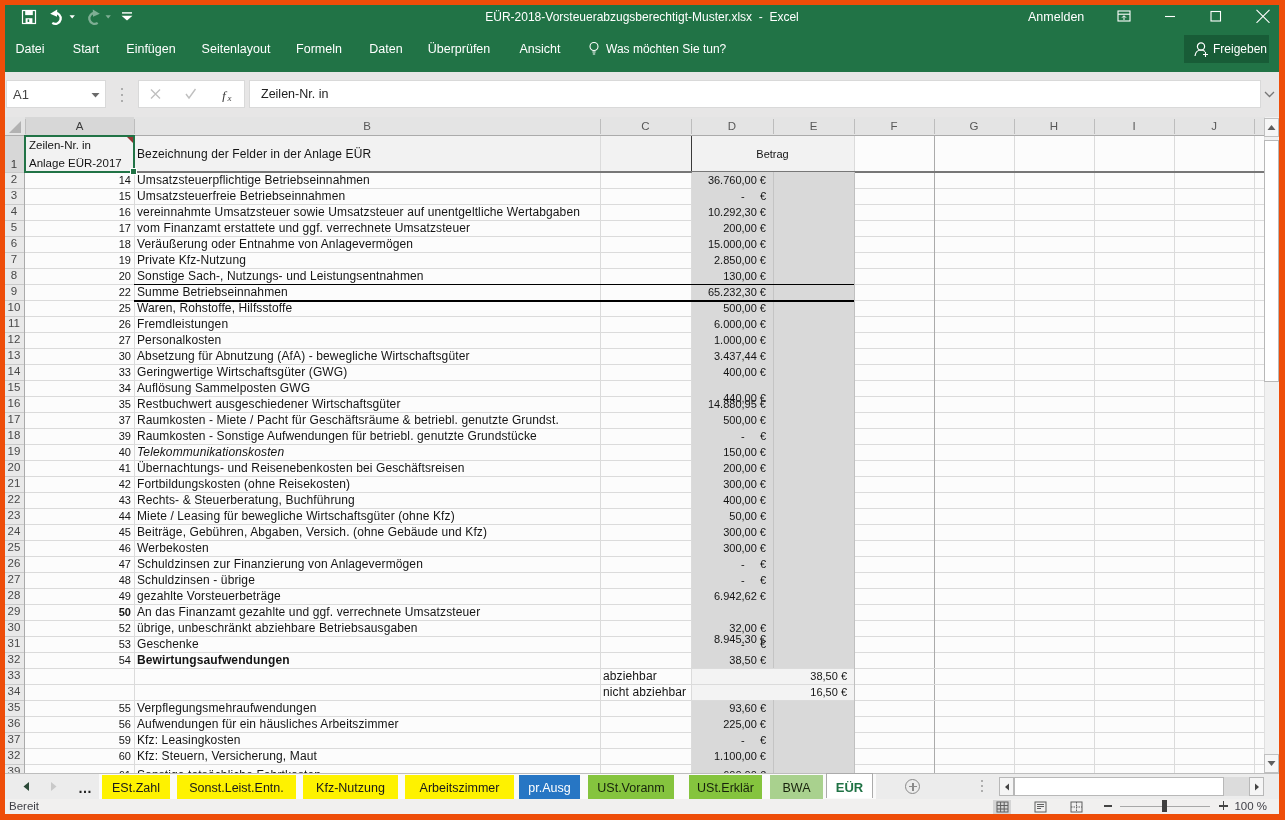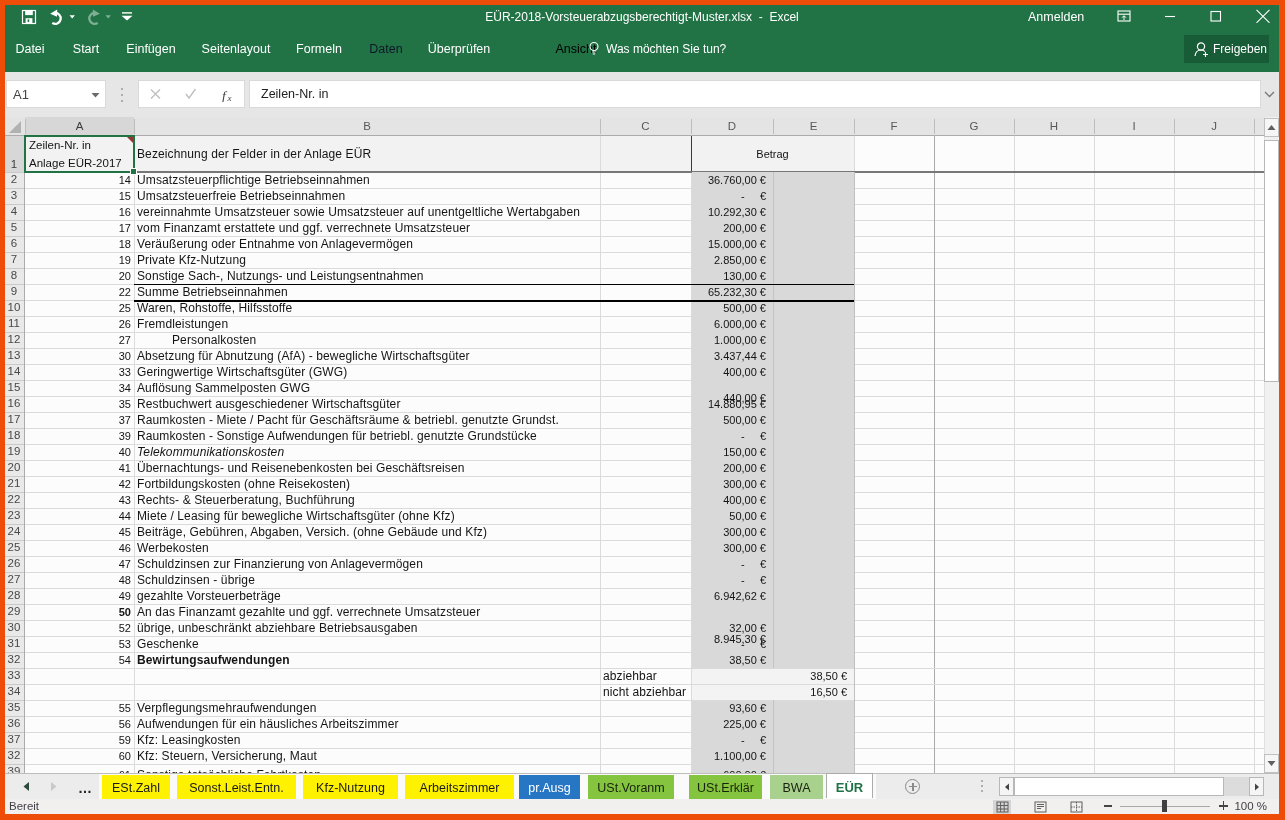--- a/index.html
+++ b/index.html
@@ -45,23 +45,23 @@
 <path d="M48 7.5 h10"></path>
 <rect x="94" y="2.5" width="9.5" height="9.5"></rect>
 <path d="M139.5 0.8 l13 13 M152.5 0.8 l-13 13"></path>
 </g>
 </svg>
 <span class="t" style="left:30px;top:42px;transform:translateX(-50%);color:#fff;font-size:12.5px;">Datei</span>
 <span class="t" style="left:86px;top:42px;transform:translateX(-50%);color:#fff;font-size:12.5px;">Start</span>
 <span class="t" style="left:151px;top:42px;transform:translateX(-50%);color:#fff;font-size:12.5px;">Einfügen</span>
 <span class="t" style="left:236px;top:42px;transform:translateX(-50%);color:#fff;font-size:12.5px;">Seitenlayout</span>
 <span class="t" style="left:319px;top:42px;transform:translateX(-50%);color:#fff;font-size:12.5px;">Formeln</span>
-<span class="t" style="left:386px;top:42px;transform:translateX(-50%);color:#0f172a;font-size:12.5px;">Daten</span>
+<span class="t" style="left:386px;top:42px;transform:translateX(-50%);color:#ffffff;font-size:12.5px;">Daten</span>
 <span class="t" style="left:459px;top:42px;transform:translateX(-50%);color:#fff;font-size:12.5px;">Überprüfen</span>
-<span class="t" style="left:540px;top:42px;transform:translateX(-50%);color:#000000;font-size:12.5px;margin-left:36px;">Ansicht</span>
+<span class="t" style="left:540px;top:42px;transform:translateX(-50%);color:#ffffff;font-size:12.5px;">Ansicht</span>
 <svg style="left:587px;top:41px;" width="14" height="15" viewBox="0 0 14 15">
 <g stroke="#fff" stroke-width="1.1" fill="none">
 <circle cx="7" cy="5.5" r="4"></circle>
 <path d="M5.4 11 h3.2 M5.8 13 h2.4"></path>
 </g>
   </svg>
 <span class="t" style="left:606px;top:42px;color:#fff;font-size:12px;">Was möchten Sie tun?</span>
 <div style="left:1184px;top:35px;width:85px;height:28px;background:#185c37;"></div>
 <svg style="left:1193px;top:41px;" width="17" height="17" viewBox="0 0 17 17">
 <g stroke="#fff" stroke-width="1.2" fill="none">
@@ -288,21 +288,21 @@
 <span class="t" style="left:131px;top:286px;transform:translateX(-100%);color:#141414;font-size:11px;">22</span>
 <span class="b" style="left:137px;top:285px;">Summe Betriebseinnahmen</span>
 <span class="t" style="left:766px;top:286px;transform:translateX(-100%);color:#141414;font-size:11px;">65.232,30 €</span>
 <span class="t" style="left:131px;top:302px;transform:translateX(-100%);color:#141414;font-size:11px;">25</span>
 <span class="b" style="left:137px;top:301px;">Waren, Rohstoffe, Hilfsstoffe</span>
 <span class="t" style="left:766px;top:302px;transform:translateX(-100%);color:#141414;font-size:11px;">500,00 €</span>
 <span class="t" style="left:131px;top:318px;transform:translateX(-100%);color:#141414;font-size:11px;">26</span>
 <span class="b" style="left:137px;top:317px;">Fremdleistungen</span>
 <span class="t" style="left:766px;top:318px;transform:translateX(-100%);color:#141414;font-size:11px;">6.000,00 €</span>
 <span class="t" style="left:131px;top:334px;transform:translateX(-100%);color:#141414;font-size:11px;">27</span>
-<span class="b" style="left:137px;top:333px;margin-left:35px;">Personalkosten</span>
+<span class="b" style="left:137px;top:333px;">Personalkosten</span>
 <span class="t" style="left:766px;top:334px;transform:translateX(-100%);color:#141414;font-size:11px;">1.000,00 €</span>
 <span class="t" style="left:131px;top:350px;transform:translateX(-100%);color:#141414;font-size:11px;">30</span>
 <span class="b" style="left:137px;top:349px;">Absetzung für Abnutzung (AfA) - bewegliche Wirtschaftsgüter</span>
 <span class="t" style="left:766px;top:350px;transform:translateX(-100%);color:#141414;font-size:11px;">3.437,44 €</span>
 <span class="t" style="left:131px;top:366px;transform:translateX(-100%);color:#141414;font-size:11px;">33</span>
 <span class="b" style="left:137px;top:365px;">Geringwertige Wirtschaftsgüter (GWG)</span>
 <span class="t" style="left:766px;top:366px;transform:translateX(-100%);color:#141414;font-size:11px;">400,00 €</span>
 <span class="t" style="left:131px;top:382px;transform:translateX(-100%);color:#141414;font-size:11px;">34</span>
 <span class="b" style="left:137px;top:381px;">Auflösung Sammelposten GWG</span>
 <span class="t" style="left:766px;top:392px;transform:translateX(-100%);color:#141414;font-size:11px;">440,00 €</span>

